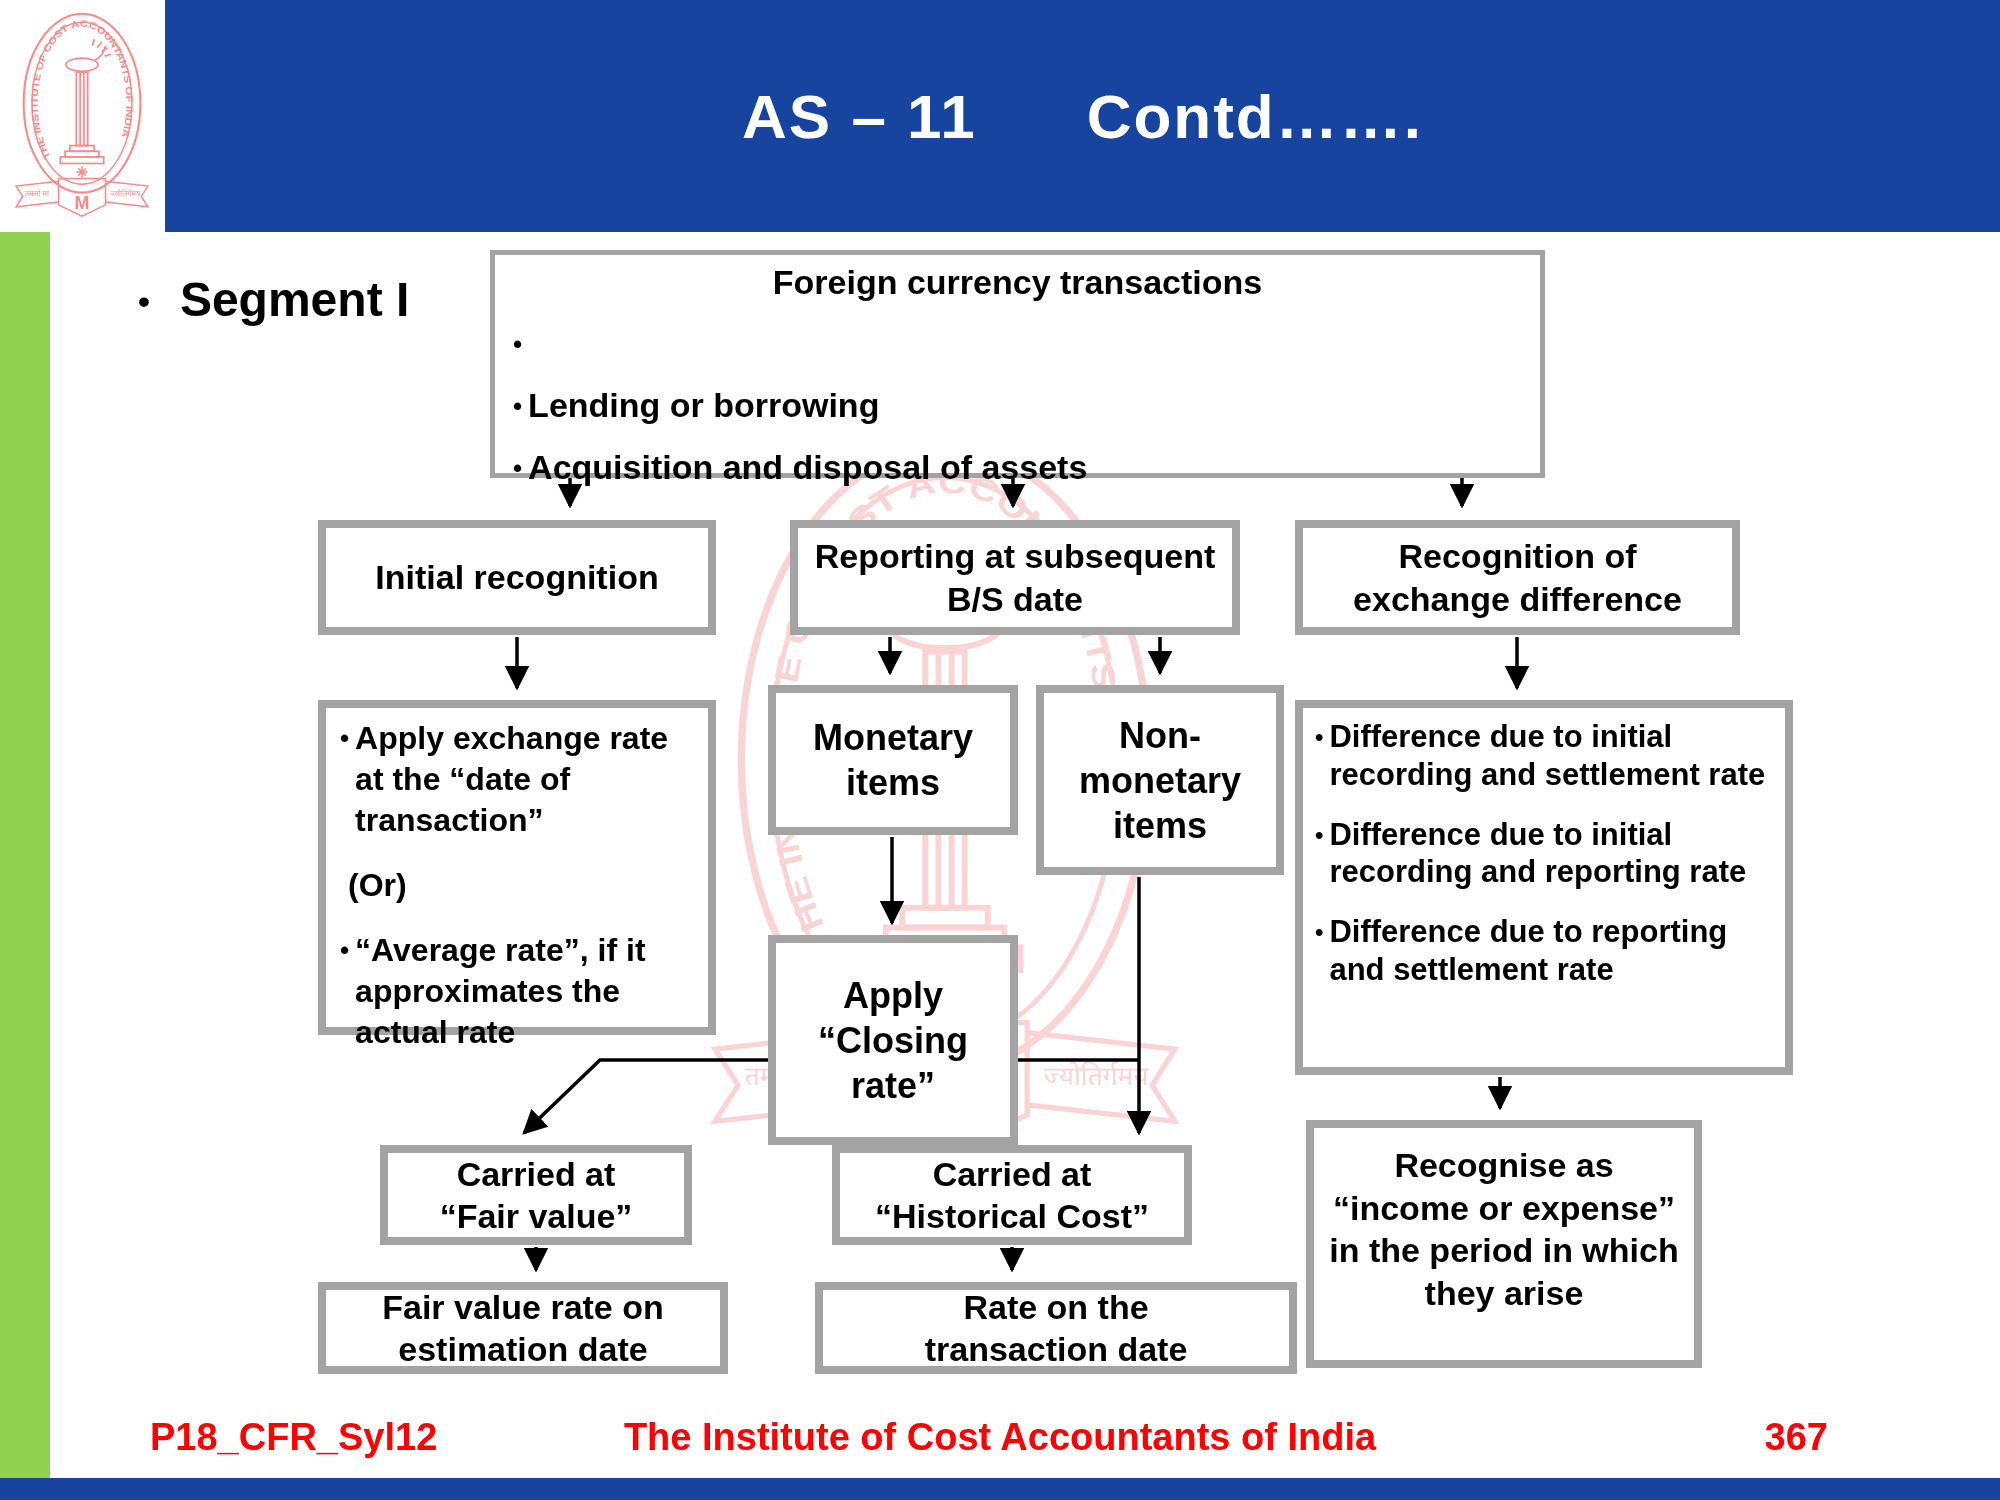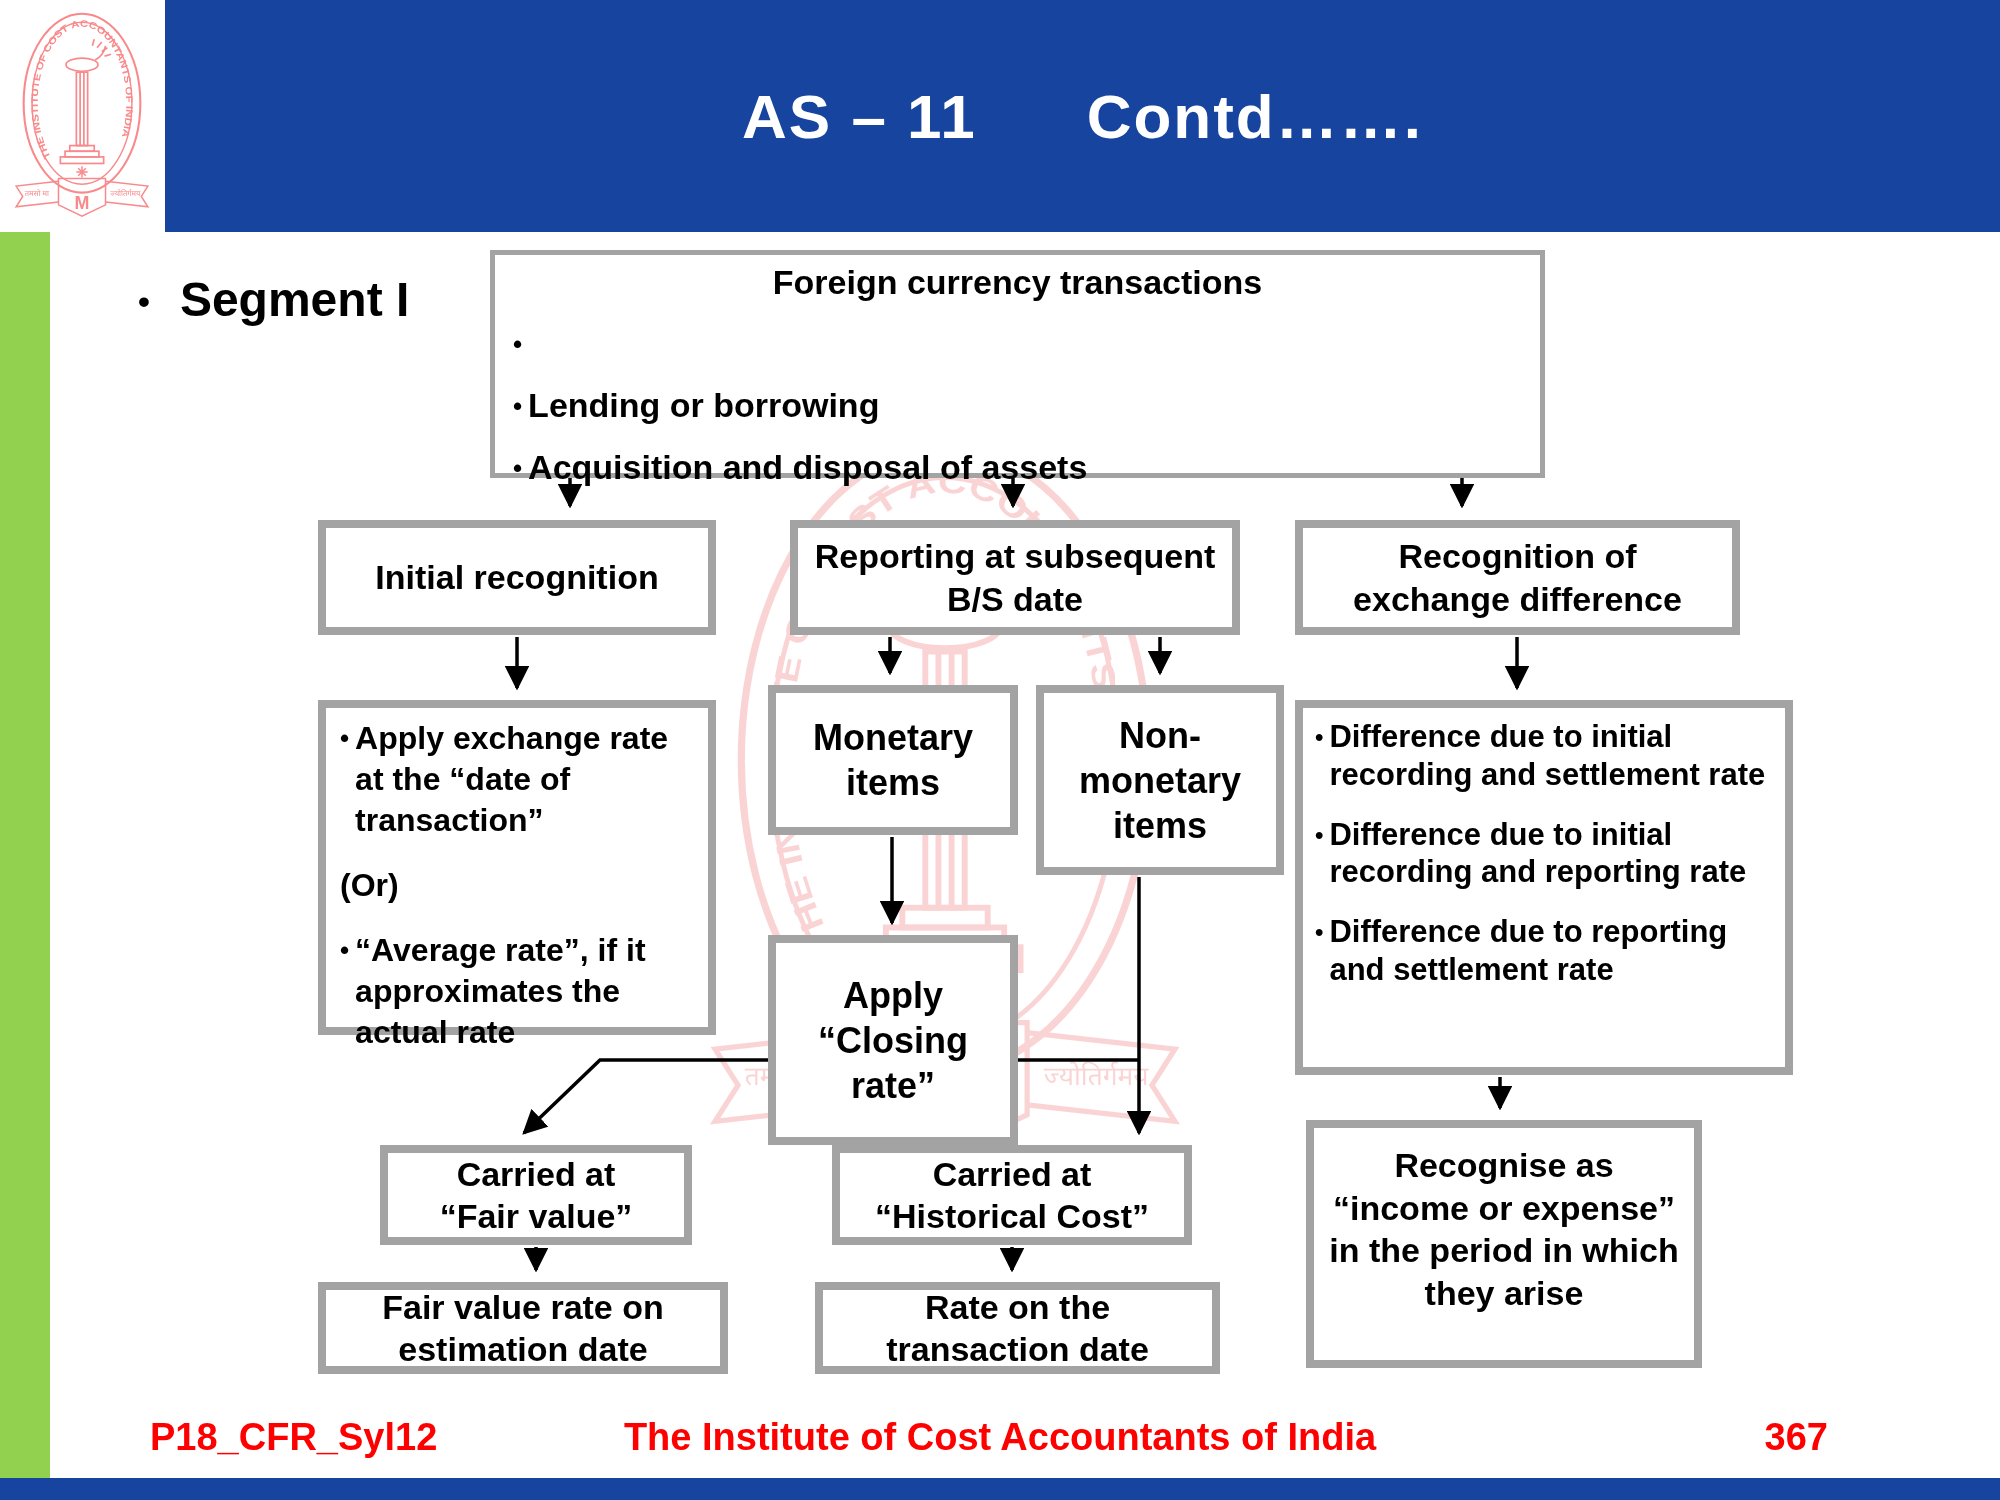--- a/index.html
+++ b/index.html
@@ -29,31 +29,31 @@
     white-space:pre-line;font-size:34px;line-height:1.25;}
   .top-box{left:490px;top:250px;width:1055px;height:228px;border-width:5px;font-size:34px;padding:6px 18px;}
   .top-box .ttl{text-align:center;margin:2px 0 6px 0;}
   .brow{display:flex;align-items:flex-start;margin-top:22px;}
   .brow .b{font-size:26px;line-height:40px;margin-right:6px;}
   .b-initial{left:318px;top:520px;width:398px;height:115px;}
   .b-reporting{left:790px;top:520px;width:450px;height:115px;}
   .b-recognition{left:1295px;top:520px;width:445px;height:115px;}
   .b-apply{left:318px;top:700px;width:398px;height:335px;font-size:32px;line-height:1.28;padding:10px 14px;}
   .b-apply .brow{margin-top:0;}
-  .b-apply .mid{margin:24px 0;}
+  .b-apply .mid{margin:24px 8px;}
   .b-monetary{left:768px;top:685px;width:250px;height:150px;font-size:36px;}
   .b-nonmonetary{left:1036px;top:685px;width:248px;height:190px;font-size:36px;}
   .b-closing{left:768px;top:935px;width:250px;height:210px;font-size:36px;}
   .b-right{left:1295px;top:700px;width:498px;height:375px;font-size:31px;line-height:1.22;padding:10px 12px;}
   .b-right .brow{margin-top:0;margin-bottom:22px;}
   .b-right .brow .b{font-size:24px;line-height:38px;}
   .b-cfair{left:380px;top:1145px;width:312px;height:100px;}
   .b-chist{left:832px;top:1145px;width:360px;height:100px;}
   .b-frate{left:318px;top:1282px;width:410px;height:92px;}
-  .b-trate{left:815px;top:1282px;width:405px;height:92px;}
+  .b-trate{left:815px;top:1282px;width:482px;height:92px;}
   .b-recognise{left:1306px;top:1120px;width:396px;height:248px;align-items:flex-start;padding-top:16px;}
   
   .footer-item{position:absolute;top:1416px;color:#FF0000;font-weight:bold;font-size:38px;}
   .f-left{left:150px;}
   .f-center{left:50%;transform:translateX(-50%);}
   .f-right{right:172px;}
 </style>
 </head>
 <body>
 

